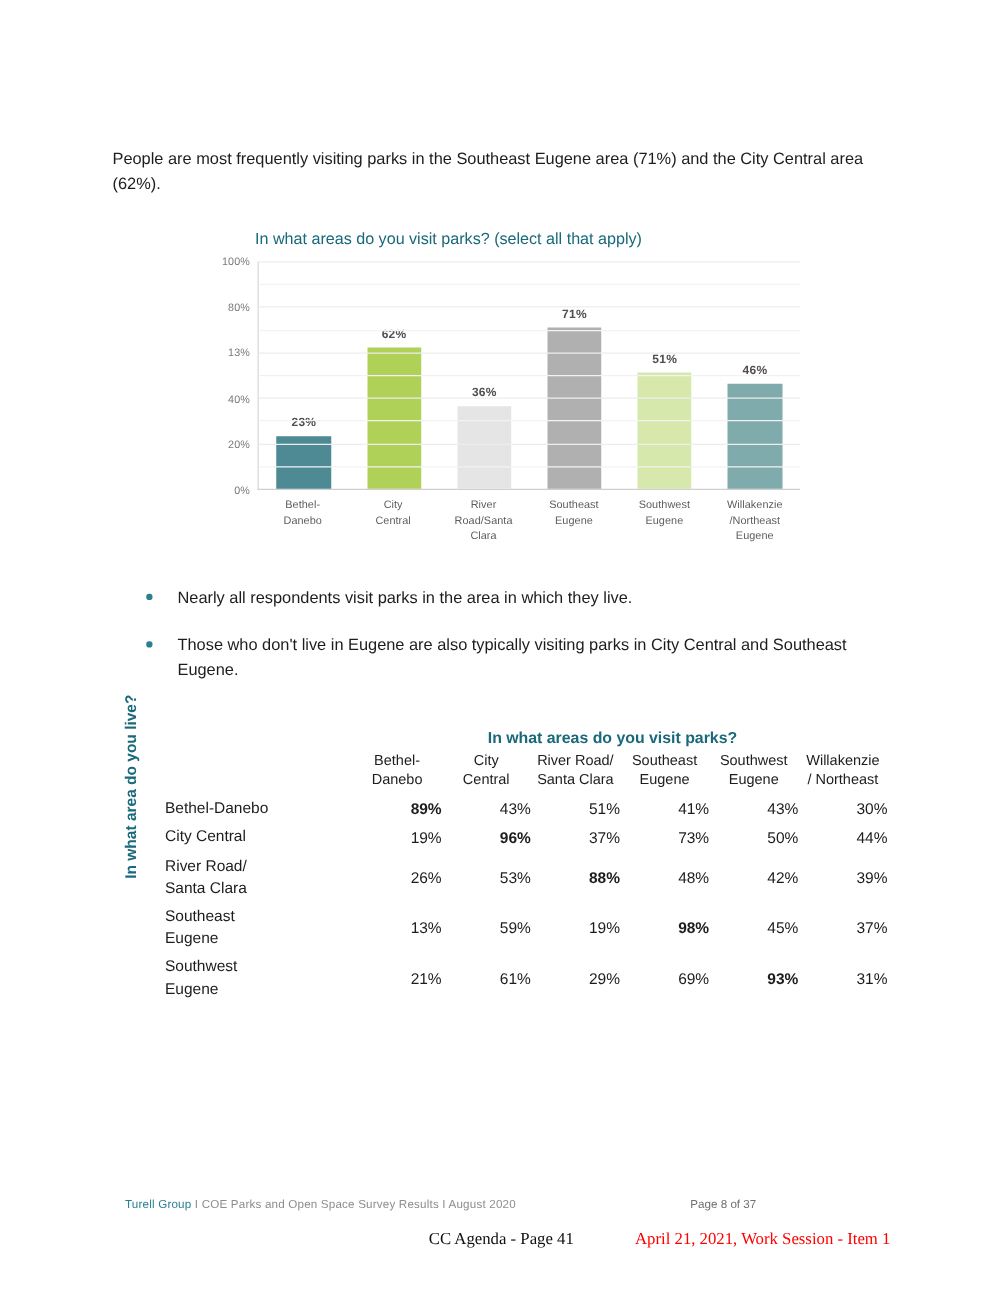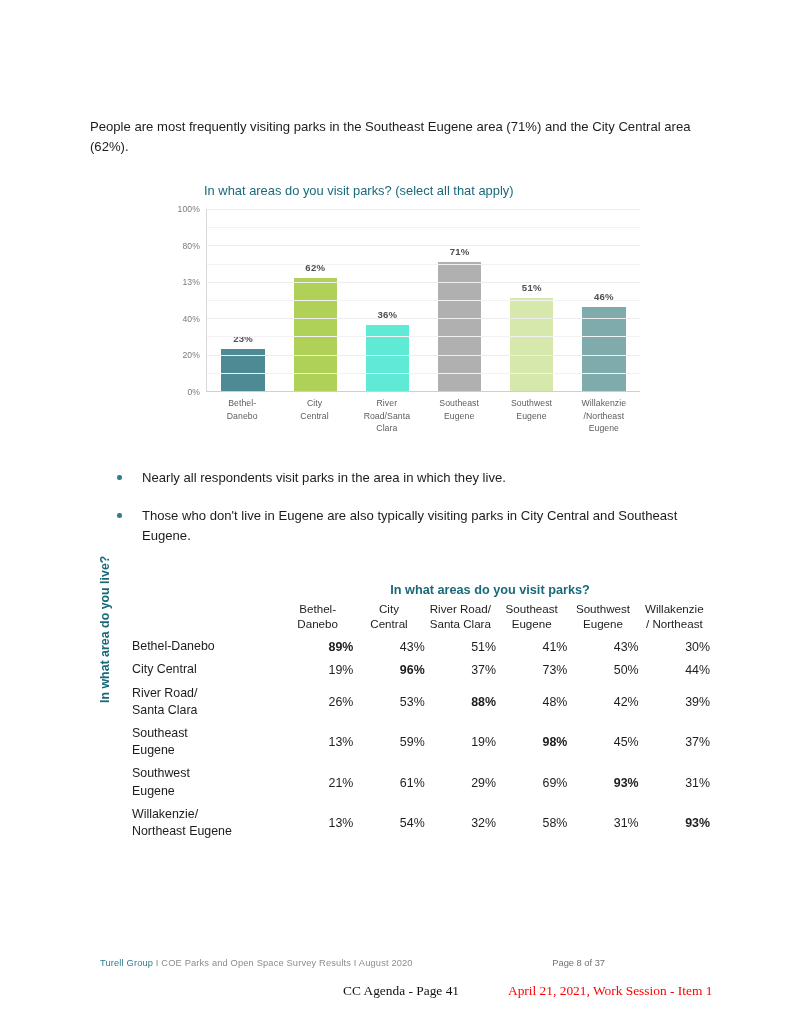--- a/index.html
+++ b/index.html
@@ -318,21 +318,21 @@
               <div class="bar" style="height: 23%; background: rgb(78, 138, 148);">
                 <div class="bar-value">23%</div>
               </div>
             </div>
             <div class="bar-slot">
               <div class="bar" style="height: 62%; background: rgb(176, 209, 88);">
                 <div class="bar-value">62%</div>
               </div>
             </div>
             <div class="bar-slot">
-              <div class="bar" style="height: 36%; background: #5eead4;">
+              <div class="bar" style="height: 36%; background: #e5e5e5;">
                 <div class="bar-value">36%</div>
               </div>
             </div>
             <div class="bar-slot">
               <div class="bar" style="height: 71%; background: rgb(176, 176, 176);">
                 <div class="bar-value">71%</div>
               </div>
             </div>
             <div class="bar-slot">
               <div class="bar" style="height: 51%; background: rgb(214, 232, 171);">
@@ -426,29 +426,20 @@
           </tr>
           <tr>
             <td class="rowhead">Southwest<br>Eugene</td>
             <td class="val">21%</td>
             <td class="val">61%</td>
             <td class="val">29%</td>
             <td class="val">69%</td>
             <td class="val bold">93%</td>
             <td class="val">31%</td>
           </tr>
-          <tr>
-            <td class="rowhead">Willakenzie/<br>Northeast Eugene</td>
-            <td class="val">13%</td>
-            <td class="val">54%</td>
-            <td class="val">32%</td>
-            <td class="val">58%</td>
-            <td class="val">31%</td>
-            <td class="val bold">93%</td>
-          </tr>
         </tbody>
     </table>
   </div>
 
   <div class="footer">
     <div class="footer-left">
       <span class="brand">Turell Group</span><span> I </span><span>COE Parks and Open Space Survey Results</span><span> I </span><span>August 2020</span>
     </div>
     <div class="footer-right">Page 8 of 37</div>
     <div class="stamp-center">CC Agenda - Page 41</div>

